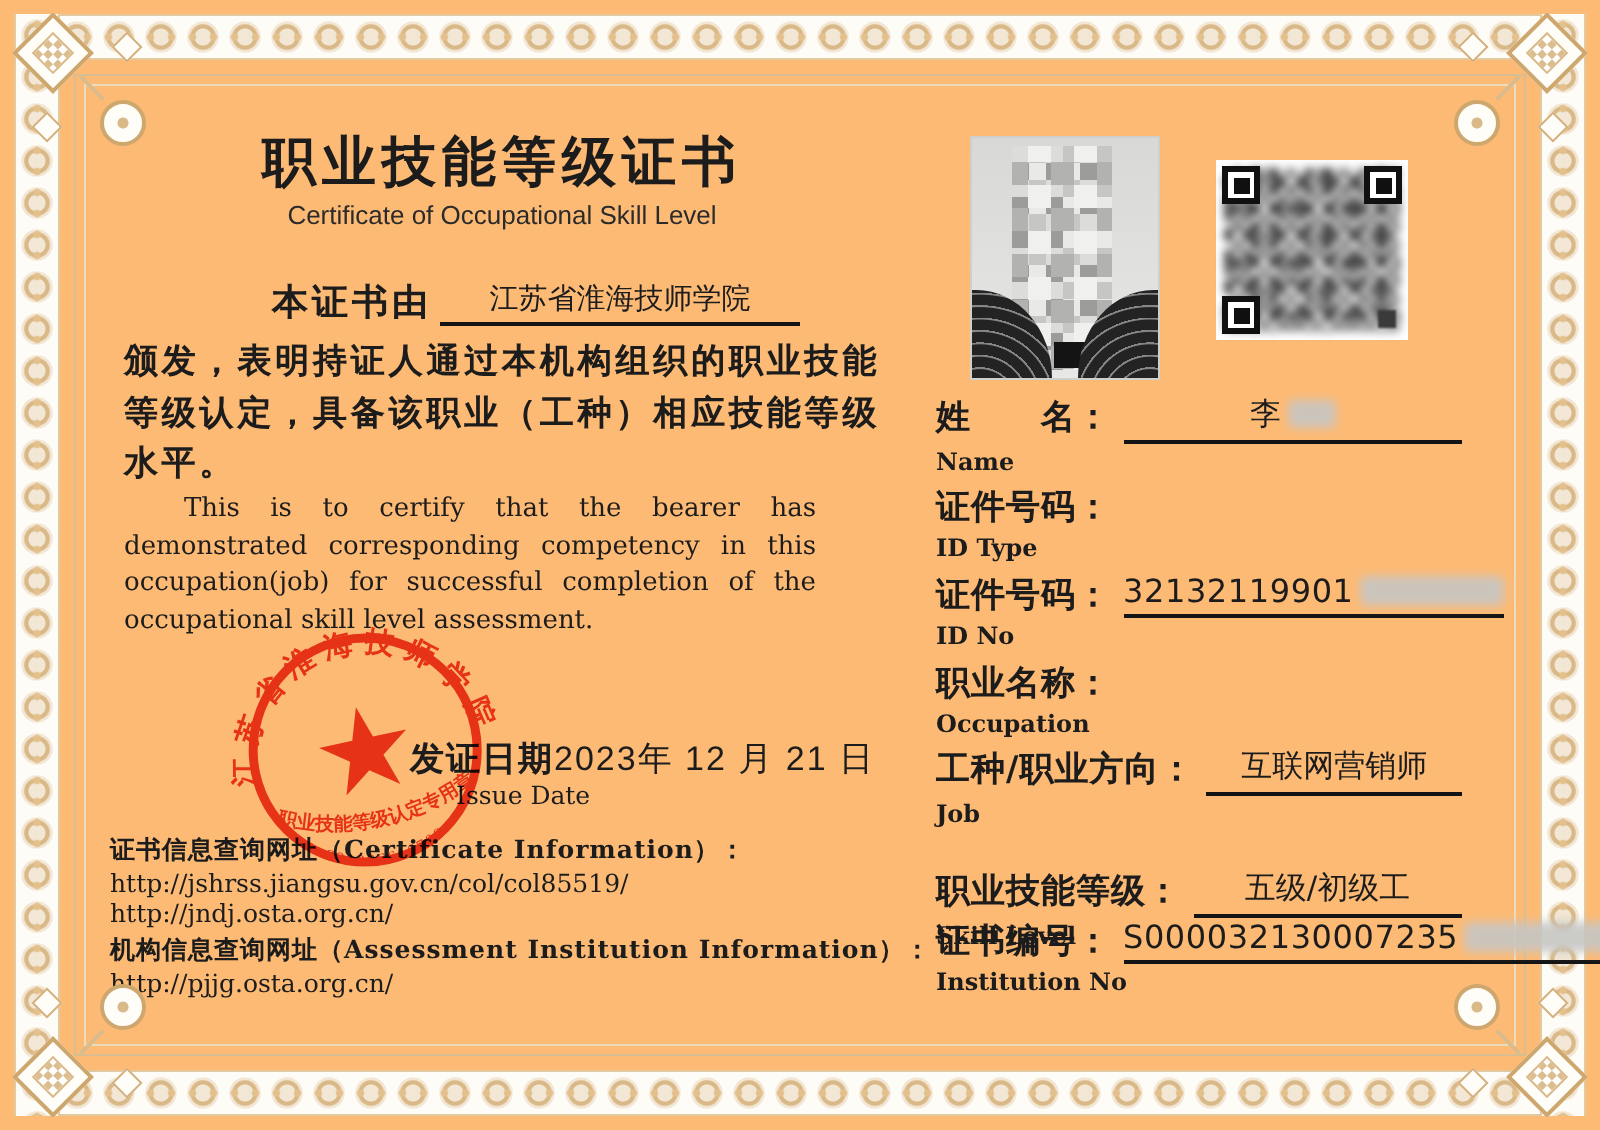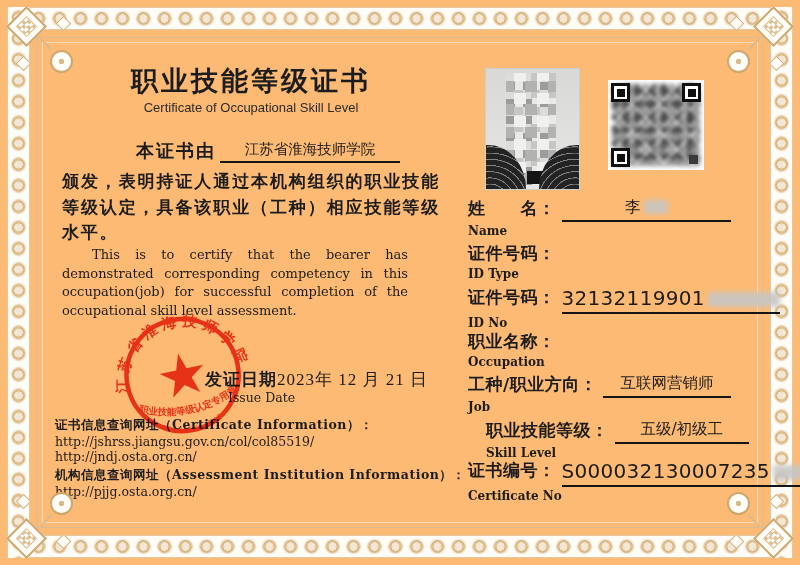--- a/index.html
+++ b/index.html
@@ -52,21 +52,21 @@
   .issuer-row .lbl{font-size:18px;letter-spacing:2px;white-space:nowrap;padding-right:4px;margin-left:48px;}
   .issuer-row .line{flex:1;border-bottom:2px solid #141414;text-align:center;padding-bottom:2px;
          font-size:14.5px;font-family:"DejaVu Sans","Liberation Sans",sans-serif;}
   .body-cn{position:absolute;left:62px;top:169px;width:378px;margin:0;font-size:17px;font-weight:600;
          line-height:25.5px;letter-spacing:1.8px;text-align:justify;z-index:2;}
   .body-en{position:absolute;left:62px;top:246px;width:346px;margin:0;font-size:13px;
          line-height:18.5px;text-indent:30px;text-align:justify;z-index:2;}
 
   .date-row{position:absolute;left:205px;top:368px;z-index:2;font-size:17px;white-space:nowrap;}
   .date-row .lbl{font-weight:700;letter-spacing:1px;}
-  .date-row .val{font-family:Liberation Serif, serif;letter-spacing:1px;margin-top:40px;}
+  .date-row .val{font-family:Liberation Sans, sans-serif;letter-spacing:1px;margin-top:40px;}
   .date-en{position:absolute;left:228px;top:390px;font-size:12.5px;z-index:2;}
 
   .footer{z-index:2;}
   .f-line{position:absolute;left:55px;font-size:12.5px;white-space:nowrap;z-index:2;}
   .f-lab{font-weight:700;letter-spacing:.5px;}
   .fl1{top:417px;} .fl2{top:434px;} .fl3{top:449px;} .fl4{top:467px;} .fl5{top:484px;}
 
   
   .seal{position:absolute;left:108px;top:302px;width:150px;height:150px;z-index:5;
         transform:rotate(-12deg);mix-blend-mode:multiply;opacity:.92;}
@@ -94,23 +94,23 @@
   .qr-eye{position:absolute;width:13px;height:13px;border:3.5px solid #101010;background:#fff;}
   .qr-eye::after{content:"";position:absolute;inset:2.5px;background:#101010;}
   .qr-eye.tl{left:3px;top:3px;} .qr-eye.tr{right:3px;top:3px;} .qr-eye.bl{left:3px;bottom:3px;}
   .qr-dot{position:absolute;right:6px;bottom:6px;width:9px;height:9px;background:#3a3a3a;filter:blur(.5px);}
 
   
   .frow{position:absolute;left:468px;width:263px;display:flex;align-items:flex-start;z-index:2;}
   .flabel{white-space:nowrap;font-size:17px;font-weight:700;letter-spacing:.5px;padding-right:6px;}
   .fline{flex:1;border-bottom:2px solid #141414;text-align:center;padding-bottom:2px;white-space:nowrap;overflow:visible;}
   .fval{font-family:"DejaVu Sans","Liberation Sans",sans-serif;font-size:15.5px;}
-  .fval.num{font-size:20px;letter-spacing:.3px;}
+  .fval.num{font-size:16px;letter-spacing:.3px;}
   .fen{position:absolute;left:0;top:calc(100% + 2px);font-size:12px;font-weight:700;white-space:nowrap;}
-  .r1{top:197px;} .r2{top:242px;} .r3{top:286px;} .r4{top:330px;gap:12px;} .r5{top:373px;} .r6{top:419px;margin-left:18px;} .r7{top:459px;}
+  .r1{top:197px;} .r2{top:242px;} .r3{top:286px;} .r4{top:330px;gap:12px;} .r5{top:373px;} .r6{top:434px;} .r7{top:459px;}
   .mask{display:inline-block;background:#c6c6c4;border-radius:3px;filter:blur(2.5px);opacity:.9;
         vertical-align:-2px;margin-left:3px;}
   .mask.w-sm{width:24px;height:14px;}
   .mask.w-md{width:72px;height:15px;}
   .mask.w-lg{width:92px;height:15px;}
 </style>
 </head>
 <body>
 
 <div class="cert">
@@ -237,16 +237,16 @@
 
   <div class="frow r6">
     <div class="flabel">职业技能等级：</div>
     <div class="fline"><span class="fval">五级/初级工</span></div>
     <div class="fen">Skill Level</div>
   </div>
 
   <div class="frow r7">
     <div class="flabel">证书编号：</div>
     <div class="fline"><span class="fval num">S000032130007235</span><span class="mask w-lg"></span></div>
-    <div class="fen">Certificate No</div>
+    <div class="fen">Institution No</div>
   </div>
 
 </div>
 
 </body></html>

